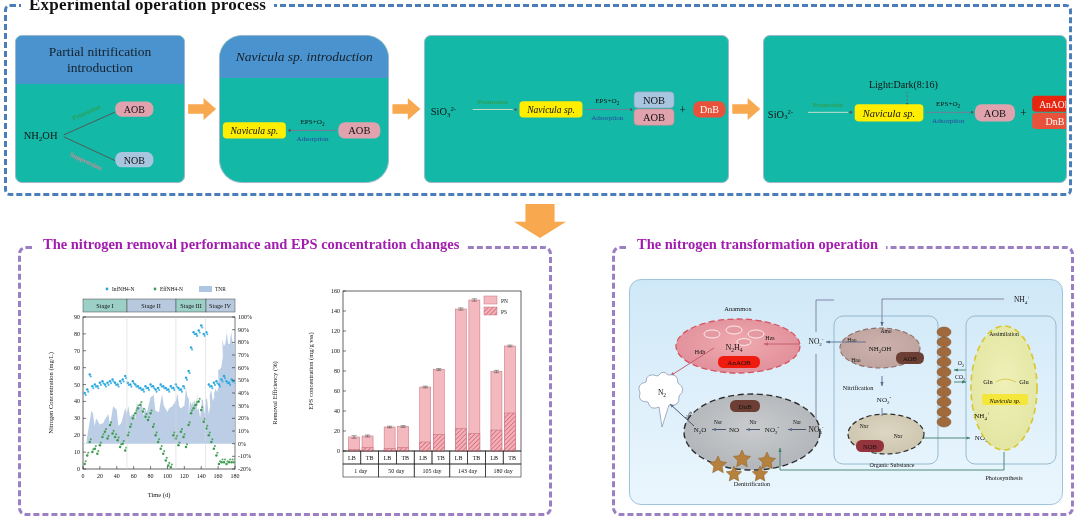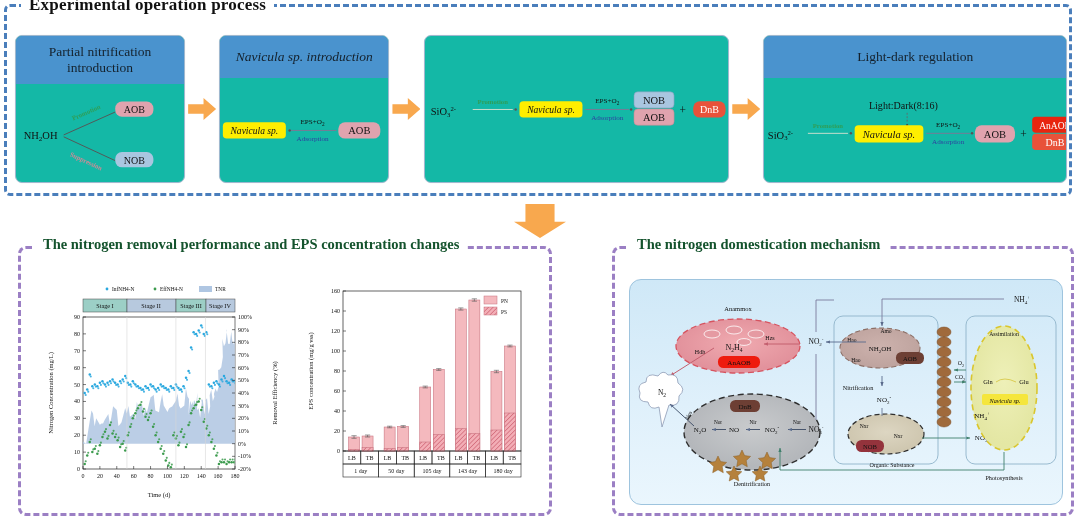--- a/index.html
+++ b/index.html
@@ -25,42 +25,42 @@
     box-shadow:0 0 0 .5px rgba(0,0,0,.03);
   }
   .proc-head {
     background:#4a93ce; color:#14212c; text-align:center;
     font-size:13.5px; line-height:1.15; padding:6px 4px;
     display:flex; align-items:center; justify-content:center; min-height:42px;
   }
   .proc-head.two { min-height:48px; }
   .proc-body { flex:1; position:relative; display:flex; align-items:center; justify-content:center; }
   .box1 { width:178px; }
-  .box2 { width:178px; }
+  .box2 { width:178px;border-radius:23px; }
   .box3 { width:320px; }
   .box4 { width:318px; }
   .gap-arrow { width:36px; display:flex; align-items:center; justify-content:center; }
   
   .oarrow {
     width:28px; height:22px; background:#f8a84e;
     clip-path: polygon(0% 28%, 55% 28%, 55% 0%, 100% 50%, 55% 100%, 55% 72%, 0% 72%);
   }
   .oarrow-down {
     width:52px; height:34px; background:#f8a84e;
     clip-path: polygon(22% 0%, 78% 0%, 78% 52%, 100% 52%, 50% 100%, 0% 52%, 22% 52%);
   }
   
   #mid-arrow { position:absolute; left:514px; top:204px; }
   
   .bot-panel { position:absolute; top:246px; height:270px; border:3px dashed #9b7fc4;
     border-radius:8px; background:#fff; }
   #bot-left { left:18px; width:534px; }
   #bot-right { left:612px; width:462px; }
   .bot-title { position:absolute; top:-13px; left:14px; background:#fff; padding:0 8px;
-    font-weight:bold; font-size:14.5px; color:#14532d; white-space:nowrap; }
+    font-weight:bold; font-size:14.5px; color:#a21caf; white-space:nowrap; }
   
   #line-chart { position:absolute; left:20px; top:30px; width:248px; height:228px; }
   #bar-chart  { position:absolute; left:278px; top:30px; width:242px; height:228px; }
   .axis-title { font-size:6.5px; fill:#111; font-family:"Liberation Serif", serif; }
   .tick { font-size:6px; fill:#111; font-family:"Liberation Serif", serif; }
   .stage-lbl { font-size:6.2px; fill:#111; font-family:"Liberation Serif", serif; }
   .legend-t { font-size:5.4px; fill:#111; font-family:"Liberation Serif", serif; }
   
   #mech { position:absolute; left:14px; top:30px; width:434px; height:226px;
     border:1px solid #9ec4de; border-radius:12px;
@@ -145,23 +145,20 @@
           <text x="298" y="50.5" font-size="10.5" text-anchor="middle" fill="#ffffff" font-family="Liberation Serif, serif">DnB</text>
         </svg>
       </div>
     </div>
 
     <div class="gap-arrow">
       <div class="oarrow"></div>
     </div>
 
     <div class="proc-box box4">
-      <div class="proc-head">
-        <span>Light-dark regulation</span>
-      </div>
       <div class="proc-body">
         <svg width="316" height="92" viewBox="0 0 316 92">
           <text x="110" y="24" font-size="10.5" fill="#111" font-family="Liberation Serif, serif">Light:Dark(8:16)</text>
           <line x1="150" y1="28" x2="150" y2="39" stroke="#666" stroke-width=".9" stroke-dasharray="2,1.6"></line>
           <circle cx="150" cy="41" r="1.2" fill="#444"></circle>
           <text x="4" y="55" font-size="11" fill="#111" font-family="Liberation Serif, serif">SiO<tspan font-size="7" dy="2">3</tspan><tspan font-size="7" dy="-6">2-</tspan></text>
           <line x1="46" y1="49.5" x2="88" y2="49.5" stroke="#cfe0cf" stroke-width="1"></line>
           <text x="67" y="44" font-size="7" font-weight="bold" text-anchor="middle" fill="#2f9e57" font-family="Liberation Serif, serif">Promotion</text>
           <circle cx="91" cy="49.5" r="1.3" fill="#555"></circle>
           <rect x="95" y="41" width="72" height="18" rx="4" fill="#ffee00"></rect>
@@ -655,21 +652,21 @@
       <rect x="185" y="17" width="13" height="8" fill="#F4B9BE" stroke="#C7707D" stroke-width=".5"></rect>
       <text x="202" y="24" class="legend-t" font-size="6">PN</text>
       <rect x="185" y="28" width="13" height="8" fill="url(#hatch)" stroke="#C7707D" stroke-width=".5"></rect>
       <text x="202" y="35" class="legend-t" font-size="6">PS</text>
     </g>
     <text transform="translate(14,92) rotate(-90)" text-anchor="middle" class="axis-title">EPS concentration (mg/g vss)</text>
   </svg>
 </div>
 
 <div class="bot-panel" id="bot-right">
-  <div class="bot-title">The nitrogen domestication mechanism</div>
+  <div class="bot-title">The nitrogen transformation operation</div>
 
   <div id="mech">
     <svg width="434" height="226" viewBox="0 0 434 226">
       <defs>
         <marker id="ah" markerWidth="5" markerHeight="5" refX="4.4" refY="1.8" orient="auto">
           <path d="M0,0 L4.6,1.8 L0,3.6 z" fill="#5a6b8c"></path>
         </marker>
         <marker id="ahr" markerWidth="5" markerHeight="5" refX="4.4" refY="1.8" orient="auto">
           <path d="M0,0 L4.6,1.8 L0,3.6 z" fill="#c4606f"></path>
         </marker>

